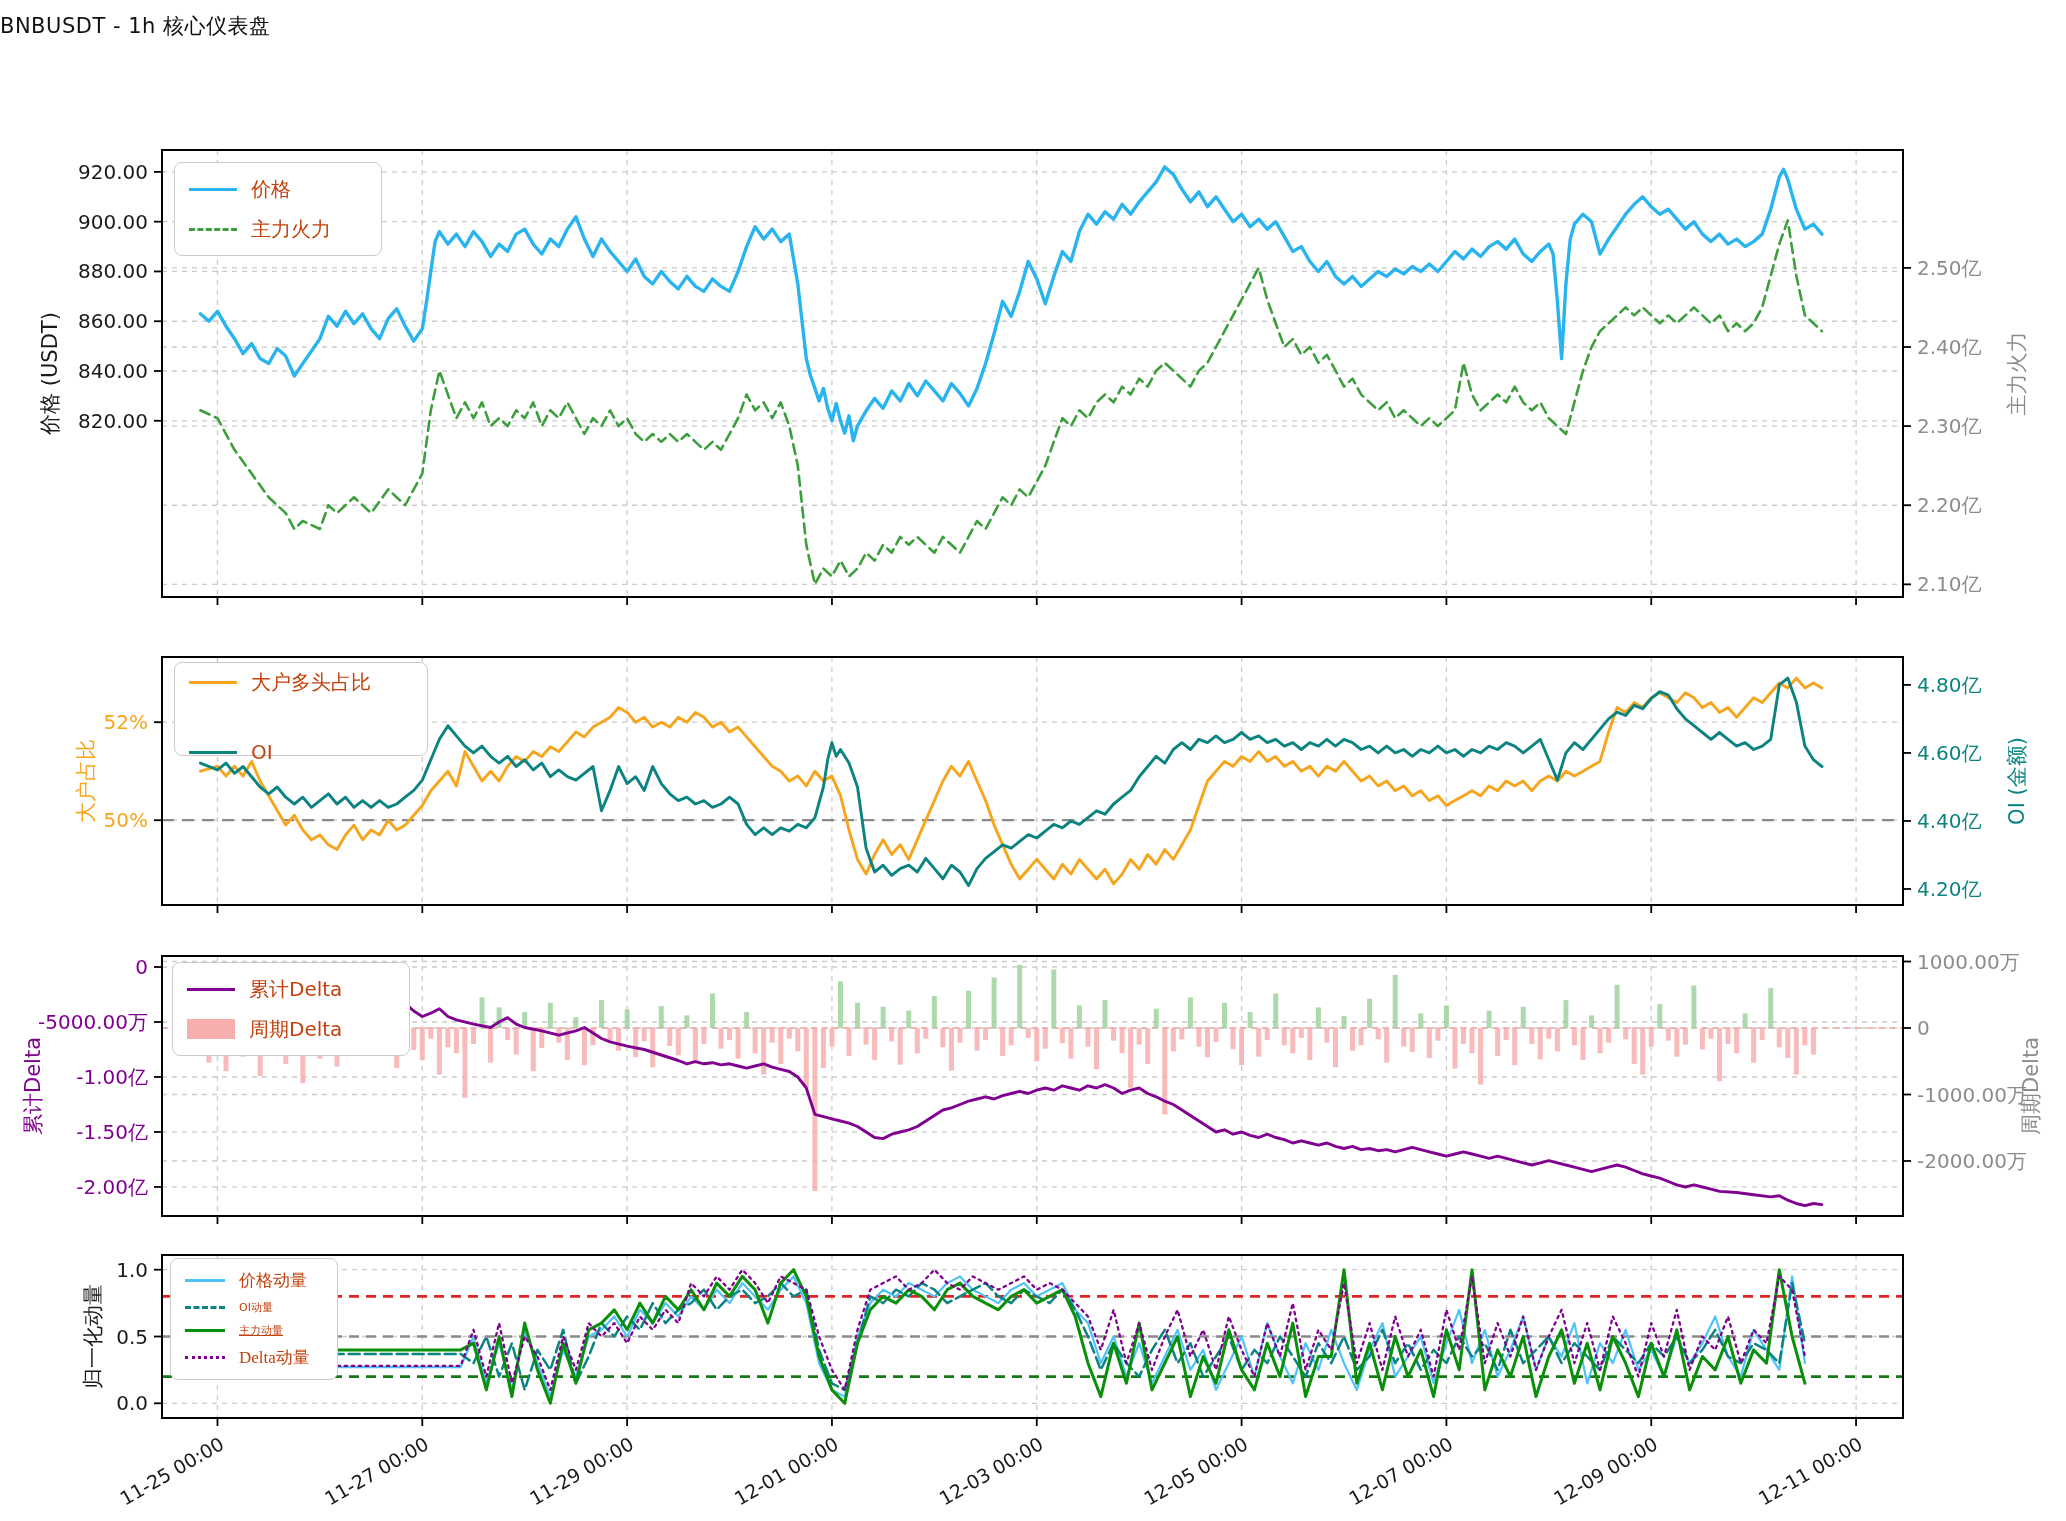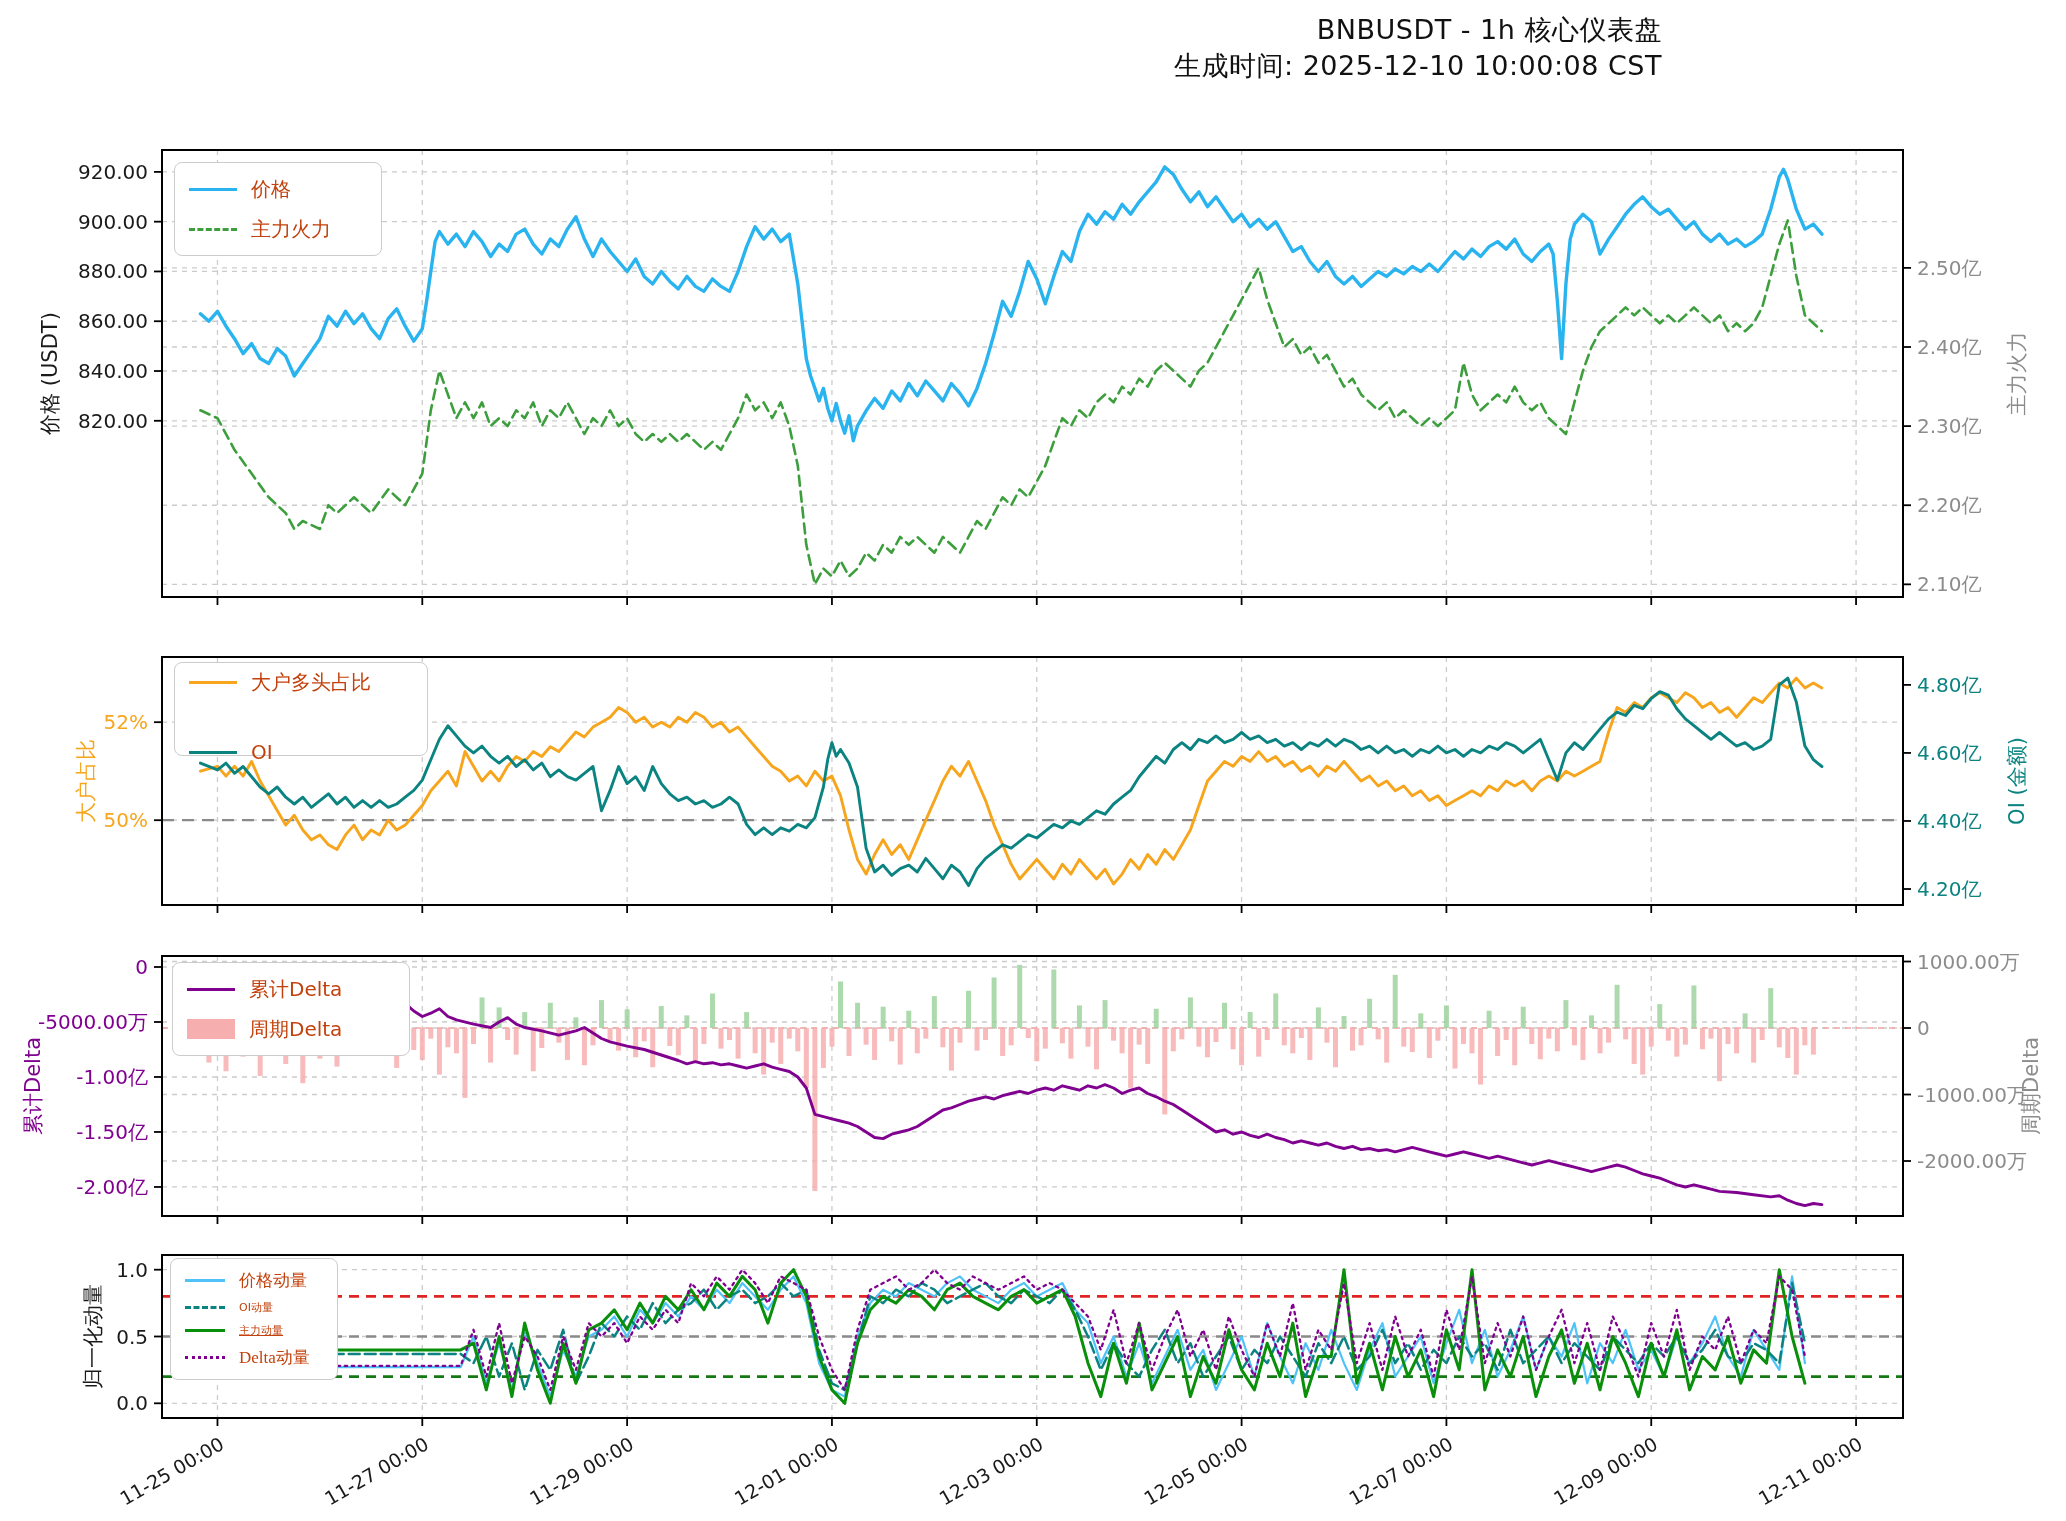--- a/index.html
+++ b/index.html
@@ -1,34 +1,33 @@
 <!DOCTYPE html>
 <html><head>
 <meta charset="utf-8">
 <style>
   html,body{margin:0;padding:0;background:#ffffff;}
   .fig{position:relative;width:2066px;height:1521px;background:#ffffff;
        font-family:"DejaVu Sans","Liberation Sans",sans-serif;overflow:hidden;}
-  .title-line{position:absolute;left:0;width:1662px;text-align:right;color:#111;
-       font-size:27px;font-weight:500;letter-spacing:0.5px;}
+  .title-line{position:absolute;left:0;width:1662px;text-align:left;color:#111;
+       font-size:21px;font-weight:500;letter-spacing:0.5px;}
   #t1{top:12px;} #t2{top:48px;}
   svg{position:absolute;left:0;top:0;}
   .legend{position:absolute;background:#ffffff;border:1.5px solid #cccccc;border-radius:8px;
        box-sizing:border-box;display:flex;flex-direction:column;justify-content:space-around;
        z-index:5;}
   .legend .li{display:flex;align-items:center;}
   .legend .sw{display:inline-block;}
   .legend .lt{color:#c2410c;white-space:nowrap;}
 </style>
 </head>
 <body>
 
 <div class="fig">
   <div class="title-line" id="t1">BNBUSDT - 1h 核心仪表盘</div>
-  <div class="title-line" id="t2">生成时间: 2025-12-10 10:00:08 CST</div>
   <svg id="chart" width="2066" height="1521" viewBox="0 0 2066 1521">
       <defs>
         <clipPath id="clip0">
           <rect x="162" y="150" width="1741" height="447"></rect>
         </clipPath>
         <clipPath id="clip1">
           <rect x="162" y="657" width="1741" height="248"></rect>
         </clipPath>
         <clipPath id="clip2">
           <rect x="162" y="956" width="1741" height="260"></rect>

